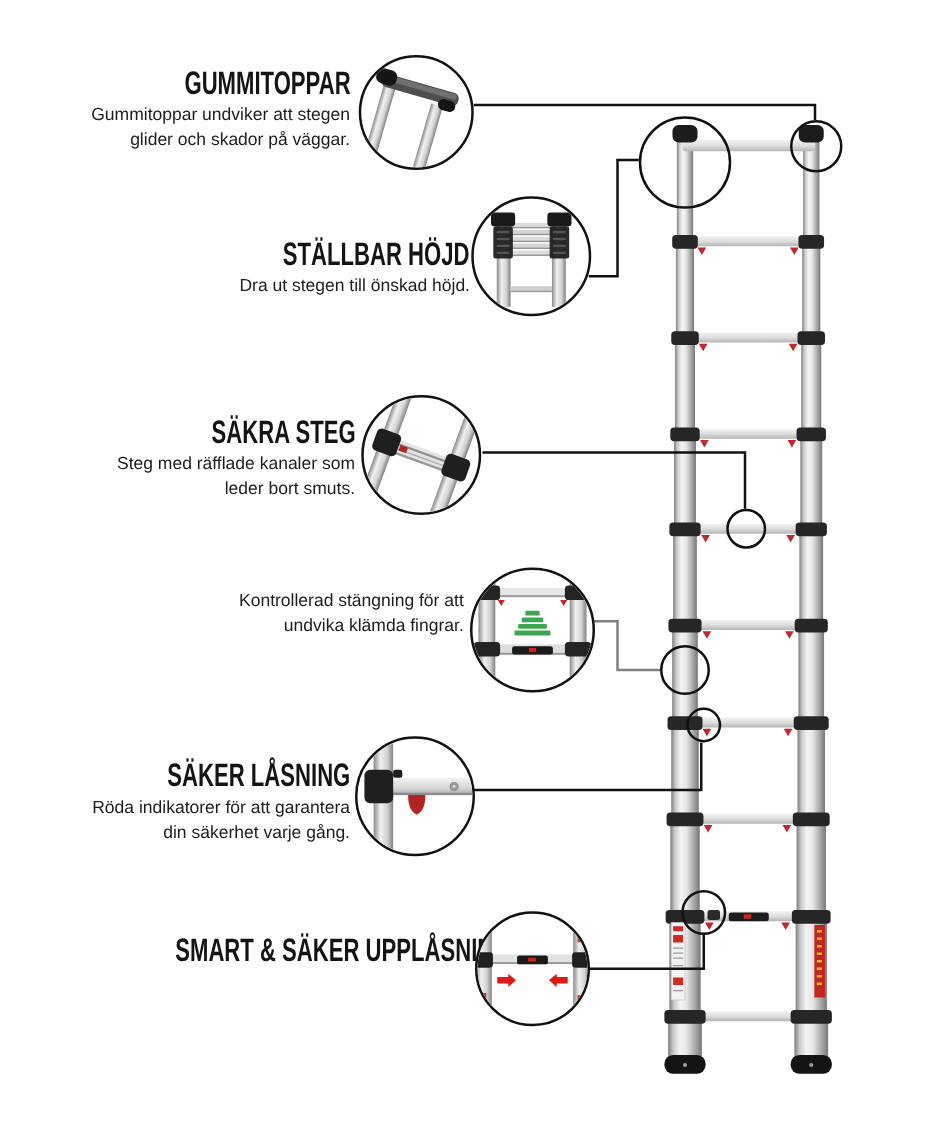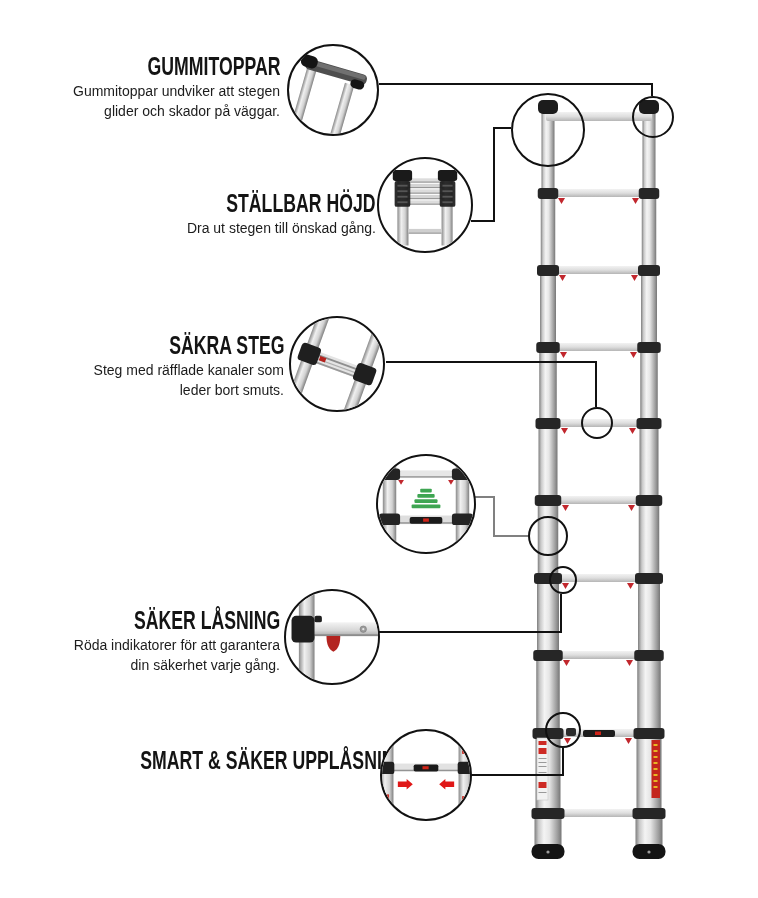--- a/index.html
+++ b/index.html
@@ -193,28 +193,30 @@
     </g>
   </svg>
 
   <div class="feature" id="ft1">
     <div class="fhead"><span>GUMMITOPPAR</span></div>
     <div class="fdesc">Gummitoppar undviker att stegen
 glider och skador på väggar.</div>
   </div>
   <div class="feature" id="ft2">
     <div class="fhead"><span>STÄLLBAR HÖJD</span></div>
-    <div class="fdesc">Dra ut stegen till önskad gång.</div>
+    <div class="fdesc">Dra ut stegen till önskad höjd.</div>
   </div>
   <div class="feature" id="ft3">
     <div class="fhead"><span>SÄKRA STEG</span></div>
     <div class="fdesc">Steg med räfflade kanaler som
 leder bort smuts.</div>
   </div>
   <div class="feature" id="ft4">
+    <div class="fdesc">Kontrollerad stängning för att
+undvika klämda fingrar.</div>
   </div>
   <div class="feature" id="ft5">
     <div class="fhead"><span>SÄKER LÅSNING</span></div>
     <div class="fdesc">Röda indikatorer för att garantera
 din säkerhet varje gång.</div>
   </div>
   <div class="feature" id="ft6">
     <div class="fhead"><span>SMART &amp; SÄKER UPPLÅSNING</span></div>
   </div>
 

